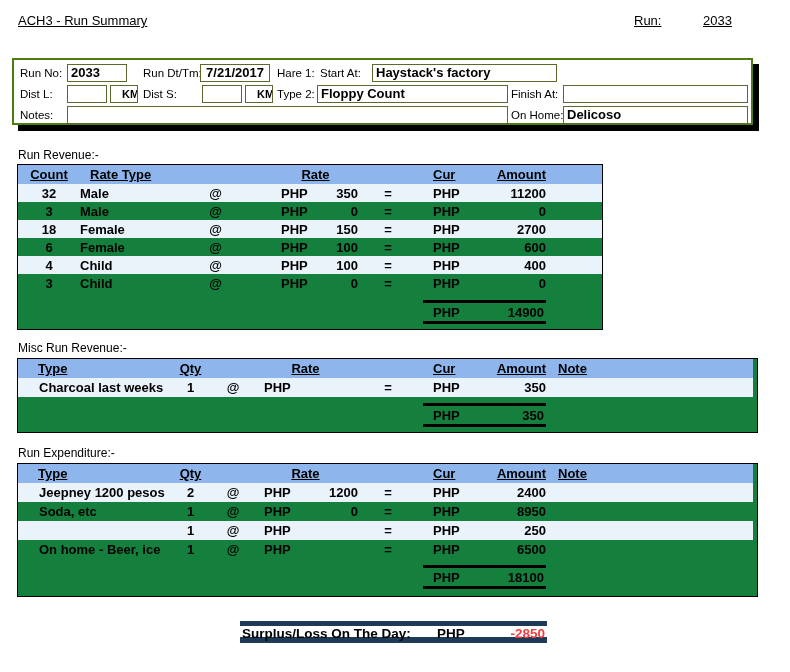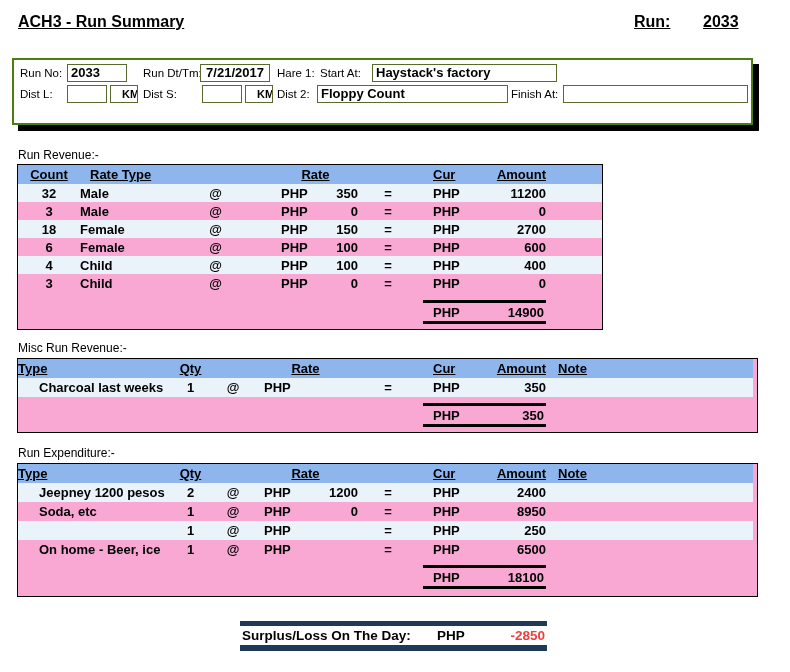--- a/index.html
+++ b/index.html
@@ -5,21 +5,21 @@
   * { box-sizing: border-box; margin: 0; padding: 0; }
   html,body { width:790px; height:672px; }
   body {
     background:#fff; color:#000;
     font-family:"Liberation Sans", sans-serif;
     position:relative; overflow:hidden;
   }
   .abs { position:absolute; }
 
   
-  .title { font-size:16px; font-weight:bold; text-decoration:underline; white-space:nowrap; }
+  .title { font-size:13px; font-weight:normal; text-decoration:underline; white-space:nowrap; }
 
   
   #form-box {
     left:12px; top:58px; width:741px; height:67px;
     border:2px solid #4d7c0f; background:#fff;
     box-shadow:6px 6px 0 #000;
     padding-top:2px;
   }
   .frow { display:flex; align-items:center; height:21px; }
   .flbl { font-size:11.5px; white-space:nowrap; overflow:visible; }
@@ -28,21 +28,21 @@
     font-weight:bold; font-size:13px; padding:0 3px; background:#fff;
     white-space:nowrap; overflow:hidden;
   }
   .center { text-align:center; }
   .kmbox { width:28px; text-align:center; font-size:11px; padding:0 11px; }
 
   
   .section-label { font-size:12px; white-space:nowrap; }
 
   
-  .tbox { border:1px solid #000; background:#f9a8d4; overflow:hidden; }
+  .tbox { border:1px solid #000; background:#15803d; overflow:hidden; }
   #t1 { left:17px; top:164px; width:586px; height:166px; }
   #t2 { left:17px; top:358px; width:741px; height:75px;  }
   #t3 { left:17px; top:463px; width:741px; height:134px; }
 
   .thead {
     display:grid; height:19px; align-items:center;
     background:var(--blue); font-weight:bold; font-size:13px;
   }
   .thead .hd { text-decoration:underline; white-space:nowrap; }
   .trow { display:grid; height:18px; align-items:center; font-weight:bold; font-size:13px; }
@@ -59,33 +59,33 @@
   .cols-t23 { grid-template-columns:150px 45px 40px 65px 40px 60px 5px 60px 63px 12px 1fr; }
 
   .gutter { margin-right:4px; }
 
   .c-center { text-align:center; }
   .c-right  { text-align:right; }
   .pl6  { padding-left:21px; }
   .pl8  { padding-left:8px; }
   .pl10 { padding-left:10px; }
   .pl11 { padding-left:11px; }
-  .pl20 { }
+  .pl20 { padding-left:20px; }
 
   .total-wrap {
     margin-left:405px; width:123px; height:24px;
     border-top:3px solid #000; border-bottom:3px solid #000;
     display:flex; align-items:center; justify-content:space-between;
     font-weight:bold; font-size:13px; padding:0 2px 0 10px;
   }
   .mt8 { margin-top:8px; } .mt6 { margin-top:6px; }
 
   
   #footer {
-    left:240px; top:621px; width:307px; height:30px;
+    left:240px; top:621px; width:307px; height:22px;
     border-top:5px solid var(--navy); border-bottom:6px solid var(--navy);
     display:grid; grid-template-columns:197px 55px 1fr; align-items:center;
     font-weight:bold; font-size:13.5px; background:#fff;
   }
   #footer .neg { color:var(--red); text-align:right; padding-right:2px; }
   #footer .lbl { padding-left:2px; white-space:nowrap; }
 </style>
 </head>
 <body>
 
@@ -103,24 +103,30 @@
     <span class="flbl" style="margin-left:3px;width:52px;">Start At:</span>
     <span class="finput" style="width:185px;">Haystack's factory</span>
   </div>
   <div class="frow">
     <span class="flbl" style="margin-left:6px;width:47px;">Dist L:</span>
     <span class="finput" style="width:40px;"></span>
     <span class="finput kmbox" style="margin-left:3px;">KM</span>
     <span class="flbl" style="margin-left:5px;width:59px;">Dist S:</span>
     <span class="finput" style="width:40px;"></span>
     <span class="finput kmbox" style="margin-left:3px;">KM</span>
-    <span class="flbl" style="margin-left:4px;width:40px;">Dist 2:</span>
+    <span class="flbl" style="margin-left:4px;width:40px;">Type 2:</span>
     <span class="finput" style="width:191px;">Floppy Count</span>
     <span class="flbl" style="margin-left:3px;width:52px;">Finish At:</span>
     <span class="finput" style="width:185px;"></span>
+  </div>
+  <div class="frow">
+    <span class="flbl" style="margin-left:6px;width:47px;">Notes:</span>
+    <span class="finput" style="width:441px;"></span>
+    <span class="flbl" style="margin-left:3px;width:52px;">On Home:</span>
+    <span class="finput" style="width:185px;">Delicoso</span>
   </div>
 </div>
 
 <div class="abs section-label" style="left:18px; top:148px;">Run Revenue:-</div>
 <div id="t1" class="abs tbox">
   <div class="thead cols-t1">
     <span class="hd g1 c-center">Count</span>
     <span class="hd g2 pl10">Rate Type</span>
     <span class="hd span-rate1 c-center">Rate</span>
     <span class="hd g9 pl10">Cur</span>

